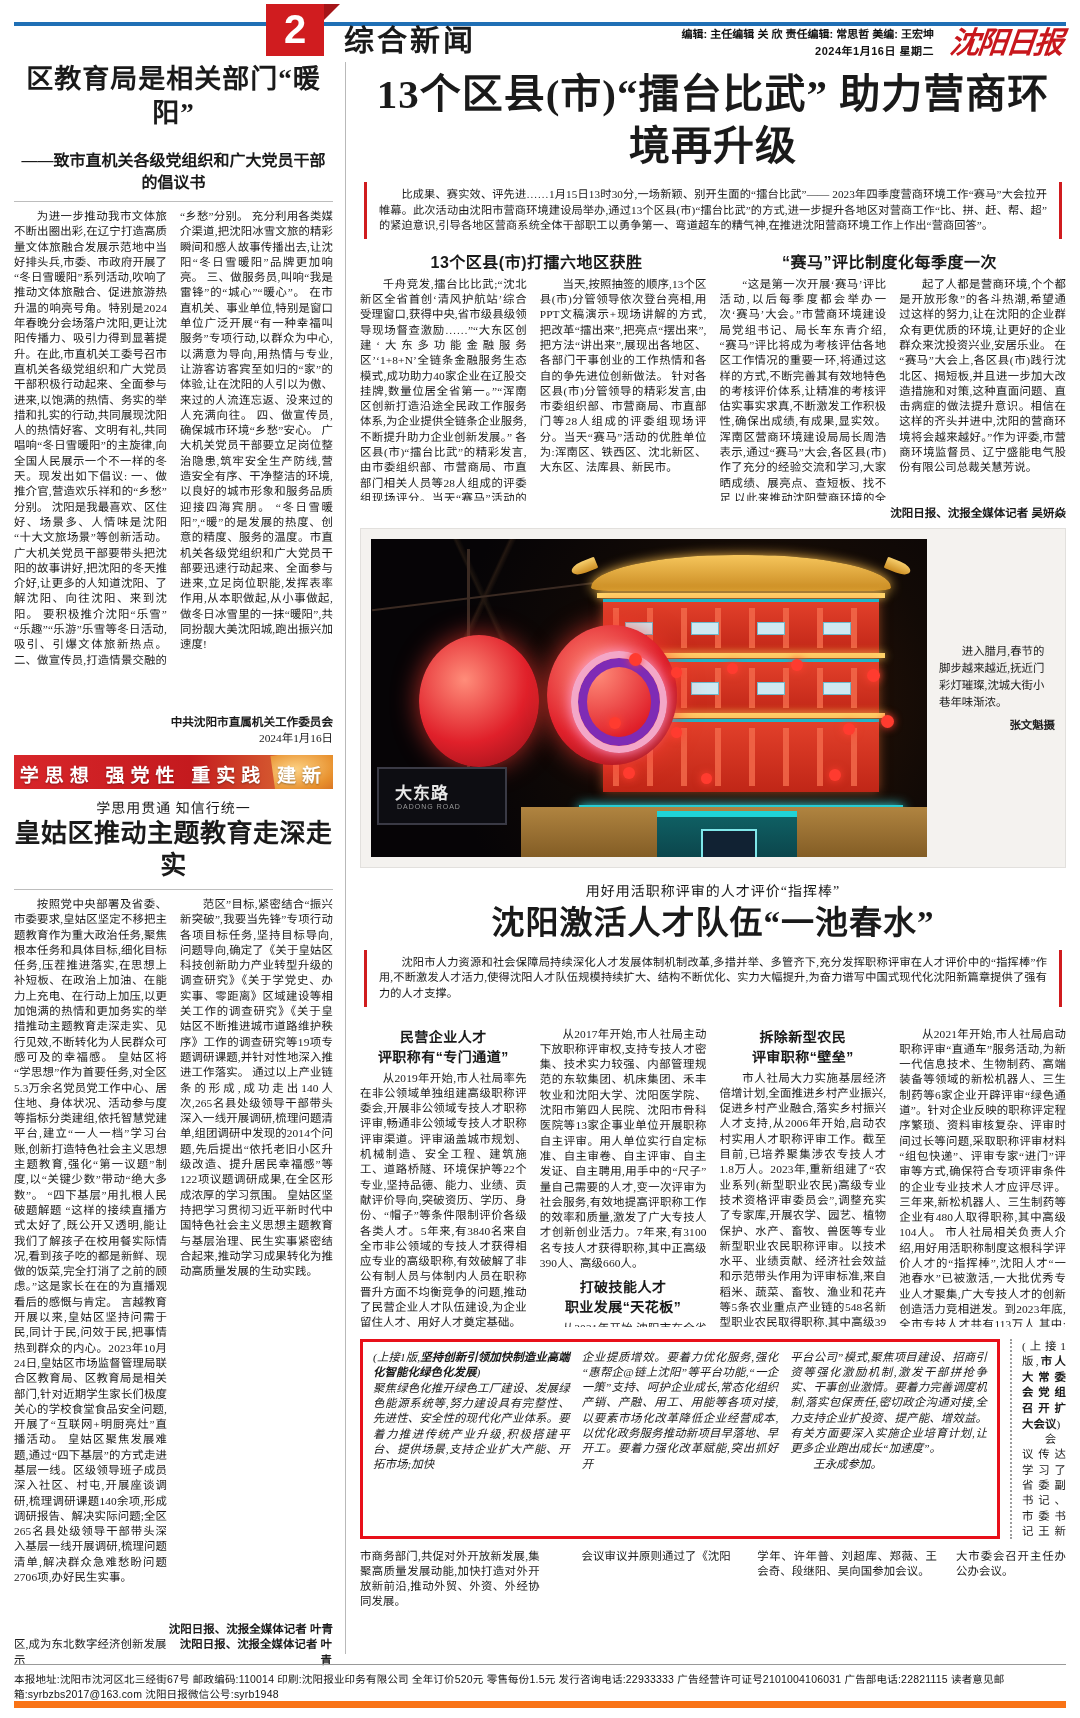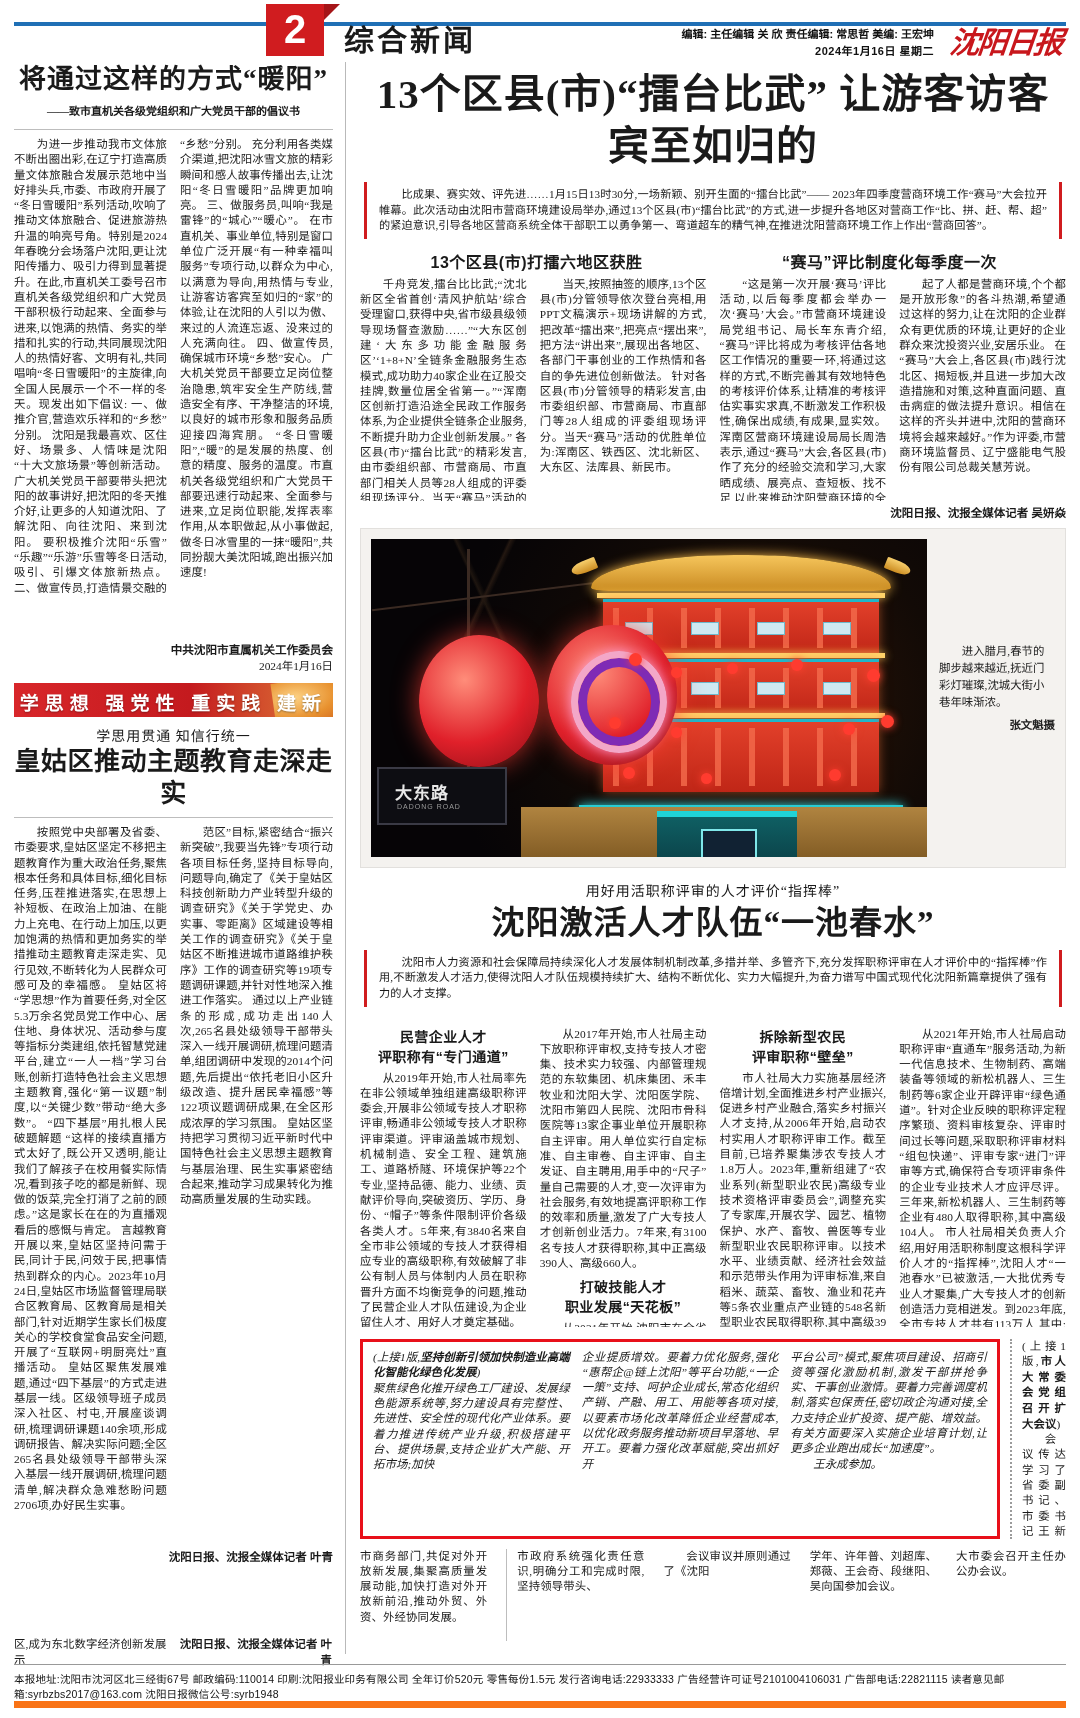--- a/index.html
+++ b/index.html
@@ -45,21 +45,21 @@
   }
 
   
   .body-grid{display:flex;gap:0;height:1592px;}
   .col-left{width:332px;flex:0 0 332px;padding-right:12px;box-sizing:border-box;
             border-right:1px solid #b9b9b9;}
   .col-right{flex:1;padding-left:14px;box-sizing:border-box;}
 
   
   .hl1{font-size:27px;font-weight:700;text-align:center;line-height:34px;letter-spacing:1px;}
-  .hl1-sub{font-size:11px;text-align:center;line-height:22px;margin-top:4px;font-weight:600;}
+  .hl1-sub{font-size:16px;text-align:center;line-height:22px;margin-top:20px;font-weight:600;}
   .body-txt{
     font-size:11.4px;line-height:15.3px;text-align:justify;
     font-family:"Liberation Serif","DejaVu Serif",serif;
     letter-spacing:.1px;
   }
   .body-txt p{margin:0;text-indent:2em;}
   .cols2{column-count:2;column-gap:13px;}
   .rule-thin{border-top:1px solid #bdbdbd;margin:7px 0;}
   .sign{text-align:right;font-weight:700;font-size:11.6px;margin-top:4px;}
   .sign-date{text-align:right;font-size:11.4px;}
@@ -200,21 +200,21 @@
       <div>编辑: 主任编辑 关 欣   责任编辑: 常思哲   美编: 王宏坤</div>
       <div class="ln2">2024年1月16日 星期二</div>
     </div>
     <div class="logo">沈阳日报</div>
   </div>
 
   <div class="body-grid">
 
     <div class="col-left">
 
-      <div class="hl1">将通过这样的方式“暖阳”</div>
+      <div class="hl1">区教育局是相关部门“暖阳”</div>
       <div class="hl1-sub">——致市直机关各级党组织和广大党员干部的倡议书</div>
       <div class="rule-thin"></div>
 
       <div class="body-txt cols2" style="height:500px;overflow:hidden;">
         <p>为进一步推动我市文体旅不断出圈出彩,在辽宁打造高质量文体旅融合发展示范地中当好排头兵,市委、市政府开展了“冬日雪暖阳”系列活动,吹响了推动文体旅融合、促进旅游热升温的响亮号角。特别是2024年春晚分会场落户沈阳,更让沈阳传播力、吸引力得到显著提升。在此,市直机关工委号召市直机关各级党组织和广大党员干部积极行动起来、全面参与进来,以饱满的热情、务实的举措和扎实的行动,共同展现沈阳人的热情好客、文明有礼,共同唱响“冬日雪暖阳”的主旋律,向全国人民展示一个不一样的冬天。现发出如下倡议:
 一、做推介官,营造欢乐祥和的“乡愁”分别。
 沈阳是我最喜欢、区住好、场景多、人情味是沈阳“十大文旅场景”等创新活动。
 广大机关党员干部要带头把沈阳的故事讲好,把沈阳的冬天推介好,让更多的人知道沈阳、了解沈阳、向往沈阳、来到沈阳。
 要积极推介沈阳“乐雪”“乐趣”“乐游”乐雪等冬日活动,吸引、引爆文体旅新热点。
 二、做宣传员,打造情景交融的“乡愁”分别。
@@ -246,21 +246,21 @@
 皇姑区聚焦发展难题,通过“四下基层”的方式走进基层一线。区级领导班子成员深入社区、村屯,开展座谈调研,梳理调研课题140余项,形成调研报告、解决实际问题;全区265名县处级领导干部带头深入基层一线开展调研,梳理问题清单,解决群众急难愁盼问题2706项,办好民生实事。</p>
         <p style="flex:1">范区”目标,紧密结合“振兴新突破”,我要当先锋”专项行动各项目标任务,坚持目标导向,问题导向,确定了《关于皇姑区科技创新助力产业转型升级的调查研究》《关于学党史、办实事、零距离》区域建设等相关工作的调查研究》《关于皇姑区不断推进城市道路维护秩序》工作的调查研究等19项专题调研课题,并针对性地深入推进工作落实。
 通过以上产业链条的形成,成功走出140人次,265名县处级领导干部带头深入一线开展调研,梳理问题清单,组团调研中发现的2014个问题,先后提出“依托老旧小区升级改造、提升居民幸福感”等122项议题调研成果,在全区形成浓厚的学习氛围。
 皇姑区坚持把学习贯彻习近平新时代中国特色社会主义思想主题教育与基层治理、民生实事紧密结合起来,推动学习成果转化为推动高质量发展的生动实践。</p>
       </div>
       <div class="byline">沈阳日报、沈报全媒体记者 叶青</div>
     </div>
 
     <div class="col-right">
 
-      <div class="mainhead">13个区县(市)“擂台比武” 让游客访客宾至如归的</div>
+      <div class="mainhead">13个区县(市)“擂台比武” 助力营商环境再升级</div>
 
       <div class="lead-box">
         <div class="body-txt">
             <p>比成果、赛实效、评先进……1月15日13时30分,一场新颖、别开生面的“擂台比武”—— 2023年四季度营商环境工作“赛马”大会拉开帷幕。此次活动由沈阳市营商环境建设局举办,通过13个区县(市)“擂台比武”的方式,进一步提升各地区对营商工作“比、拼、赶、帮、超”的紧迫意识,引导各地区营商系统全体干部职工以勇争第一、弯道超车的精气神,在推进沈阳营商环境工作上作出“营商回答”。</p>
           </div>
       </div>
 
       <div class="subhead-row">
         <div class="subhead">13个区县(市)打擂六地区获胜</div>
         <div class="subhead">“赛马”评比制度化每季度一次</div>
@@ -424,23 +424,20 @@
             <p>会议传达学习了省委副书记、市委书记王新伟在市十七届人大三次会议闭幕会上的讲话精神。会议强调,要认真学习领会、抓好贯彻落实,围绕全市中心工作,充分发挥人大职能作用,切实做好立法、监督、代表等各项工作,更好助力高质量发展、现代化建设。</p>
 
           </div>
         </div>
       </div>
 
       <div style="display:flex;gap:19px;margin-top:10px;height:92px;overflow:hidden">
         <div class="body-txt" style="flex:1">
           <p style="text-indent:0">市商务部门,共促对外开放新发展,集聚高质量发展动能,加快打造对外开放新前沿,推动外贸、外资、外经协同发展。</p>
         </div>
-        <div class="body-txt" style="flex:1;border-left:1px solid #bdbdbd;padding-left:10px">
-          <p style="text-indent:0">市政府系统强化责任意识,明确分工和完成时限,坚持领导带头、</p>
-        </div>
         <div class="body-txt" style="flex:1">
           <p>会议审议并原则通过了《沈阳</p>
         </div>
         <div class="body-txt" style="flex:1">
           <p style="text-indent:0">学年、许年普、刘超库、郑薇、王会奇、段继阳、吴向国参加会议。</p>
         </div>
         <div class="body-txt" style="flex:0 0 110px">
           <p style="text-indent:0">大市委会召开主任办公办会议。</p>
         </div>
       </div>

